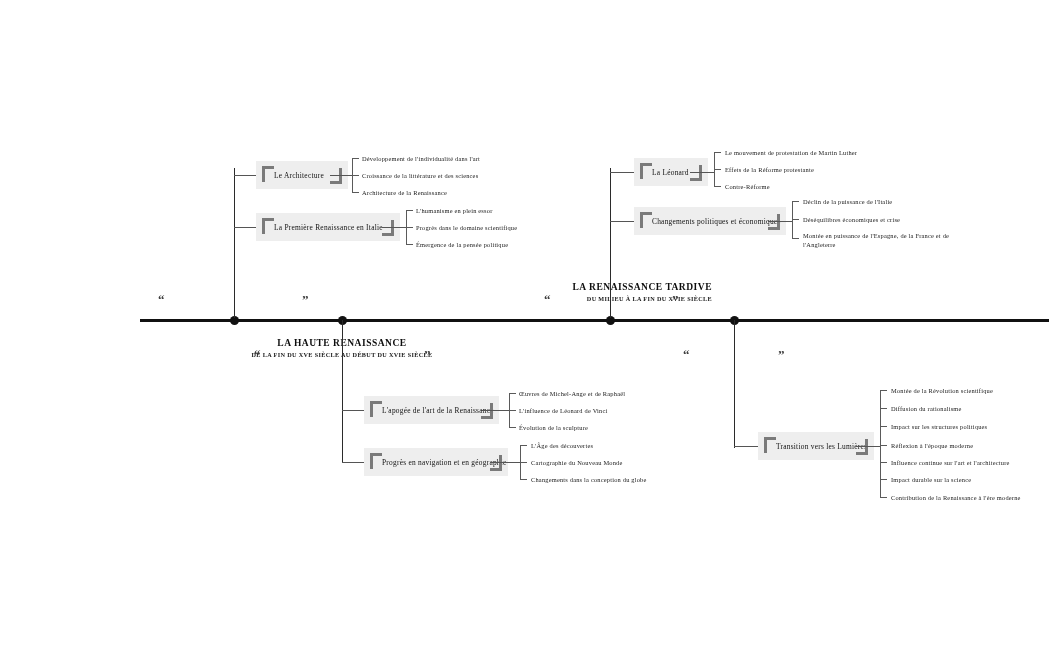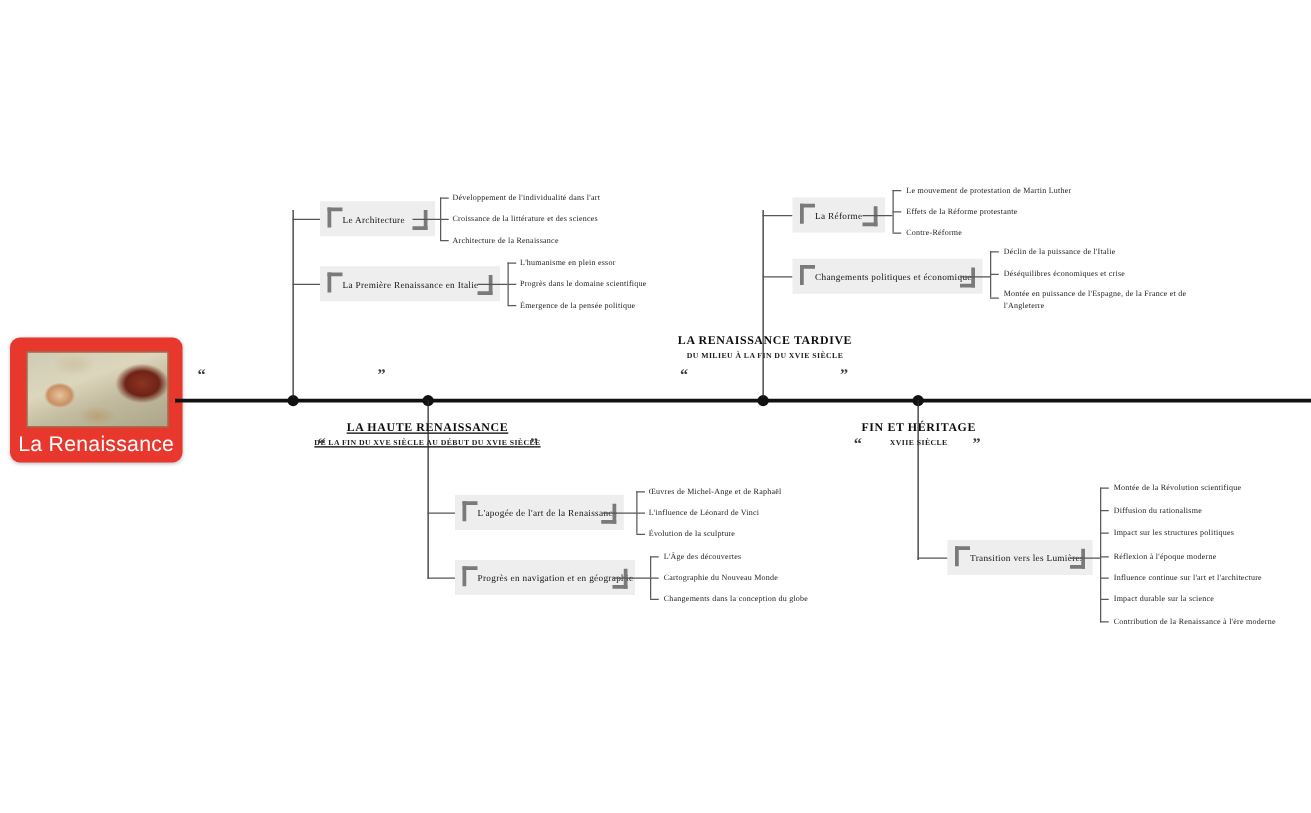--- a/index.html
+++ b/index.html
@@ -95,24 +95,20 @@
     font-size:6.4px;color:#1c1c1c;letter-spacing:.2px;
     line-height:8.5px;white-space:nowrap;
   }
   .leaf.wrap{white-space:normal;width:152px;}
 </style>
 </head>
 <body>
 
 <div id="canvas">
 
-  <div class="root-card">
-    <div class="root-img"></div>
-    <div class="root-title">La Renaissance</div>
-  </div>
 
   <div class="axis"></div>
   <div class="axis-dot" style="left:230px"></div>
   <div class="axis-dot" style="left:338px"></div>
   <div class="axis-dot" style="left:606px"></div>
   <div class="axis-dot" style="left:730px"></div>
 
   <div class="quote" style="left:158px;top:295px;">“</div>
   <div class="quote" style="left:302px;top:295px;">”</div>
 
@@ -141,21 +137,21 @@
   </div>
   <div class="stub" style="left:382px;top:227px;width:24px;"></div>
   <div class="leafbar" style="left:406px;top:210px;height:34px;"></div>
   <div class="leaftick" style="left:406px;top:210px;"></div>
   <div class="leaftick" style="left:406px;top:227px;"></div>
   <div class="leaftick" style="left:406px;top:244px;"></div>
   <div class="leaf" style="left:416px;top:207px;">L'humanisme en plein essor</div>
   <div class="leaf" style="left:416px;top:224px;">Progrès dans le domaine scientifique</div>
   <div class="leaf" style="left:416px;top:241px;">Émergence de la pensée politique</div>
 
-  <div class="milestone" style="left:242px;top:337px;width:200px;text-decoration:underline;">
+  <div class="milestone" style="left:242px;top:337px;width:200px;">
     <div class="ms-title">LA HAUTE RENAISSANCE</div>
     <div class="ms-sub">DE LA FIN DU XVE SIÈCLE AU DÉBUT DU XVIE SIÈCLE</div>
   </div>
   <div class="quote" style="left:254px;top:350px;">“</div>
   <div class="quote" style="left:424px;top:350px;">”</div>
 
   <div class="vline" style="left:342px;top:320px;height:143px;"></div>
   <div class="stub" style="left:342px;top:410px;width:22px;"></div>
   <div class="stub" style="left:342px;top:462px;width:22px;"></div>
 
@@ -180,35 +176,35 @@
   </div>
   <div class="stub" style="left:490px;top:462px;width:30px;"></div>
   <div class="leafbar" style="left:520px;top:445px;height:34px;"></div>
   <div class="leaftick" style="left:520px;top:445px;"></div>
   <div class="leaftick" style="left:520px;top:462px;"></div>
   <div class="leaftick" style="left:520px;top:479px;"></div>
   <div class="leaf" style="left:531px;top:442px;">L'Âge des découvertes</div>
   <div class="leaf" style="left:531px;top:459px;">Cartographie du Nouveau Monde</div>
   <div class="leaf" style="left:531px;top:476px;">Changements dans la conception du globe</div>
 
-  <div class="milestone" style="left:512px;top:267px;width:200px;">
+  <div class="milestone" style="left:512px;top:281px;width:200px;text-align:right;">
     <div class="ms-title">LA RENAISSANCE TARDIVE</div>
     <div class="ms-sub">DU MILIEU À LA FIN DU XVIE SIÈCLE</div>
   </div>
   <div class="quote" style="left:544px;top:295px;">“</div>
   <div class="quote" style="left:672px;top:295px;">”</div>
 
   <div class="vline" style="left:610px;top:168px;height:150px;"></div>
   <div class="stub" style="left:610px;top:172px;width:24px;"></div>
   <div class="stub" style="left:610px;top:221px;width:24px;"></div>
 
   <div class="node" style="left:634px;top:158px;width:74px;height:28px;">
     <span class="brk-tl"></span>
     <span class="brk-br"></span>
-    <span class="node-label">La Réforme</span>
+    <span class="node-label">La Léonard</span>
   </div>
   <div class="stub" style="left:690px;top:172px;width:24px;"></div>
   <div class="leafbar" style="left:714px;top:152px;height:34px;"></div>
   <div class="leaftick" style="left:714px;top:152px;"></div>
   <div class="leaftick" style="left:714px;top:169px;"></div>
   <div class="leaftick" style="left:714px;top:186px;"></div>
   <div class="leaf" style="left:725px;top:149px;">Le mouvement de protestation de Martin Luther</div>
   <div class="leaf" style="left:725px;top:166px;">Effets de la Réforme protestante</div>
   <div class="leaf" style="left:725px;top:183px;">Contre-Réforme</div>
 
@@ -219,24 +215,20 @@
   </div>
   <div class="stub" style="left:768px;top:221px;width:24px;"></div>
   <div class="leafbar" style="left:792px;top:201px;height:37px;"></div>
   <div class="leaftick" style="left:792px;top:201px;"></div>
   <div class="leaftick" style="left:792px;top:219px;"></div>
   <div class="leaftick" style="left:792px;top:238px;"></div>
   <div class="leaf" style="left:803px;top:198px;">Déclin de la puissance de l'Italie</div>
   <div class="leaf" style="left:803px;top:216px;">Déséquilibres économiques et crise</div>
   <div class="leaf wrap" style="left:803px;top:232px;">Montée en puissance de l'Espagne, de la France et de l'Angleterre</div>
 
-  <div class="milestone" style="left:668px;top:337px;width:134px;">
-    <div class="ms-title">FIN ET HÉRITAGE</div>
-    <div class="ms-sub">XVIIE SIÈCLE</div>
-  </div>
   <div class="quote" style="left:683px;top:350px;">“</div>
   <div class="quote" style="left:778px;top:350px;">”</div>
 
   <div class="vline" style="left:734px;top:320px;height:128px;"></div>
   <div class="stub" style="left:734px;top:446px;width:24px;"></div>
 
   <div class="node" style="left:758px;top:432px;width:116px;height:28px;">
     <span class="brk-tl"></span>
     <span class="brk-br"></span>
     <span class="node-label">Transition vers les Lumières</span>

